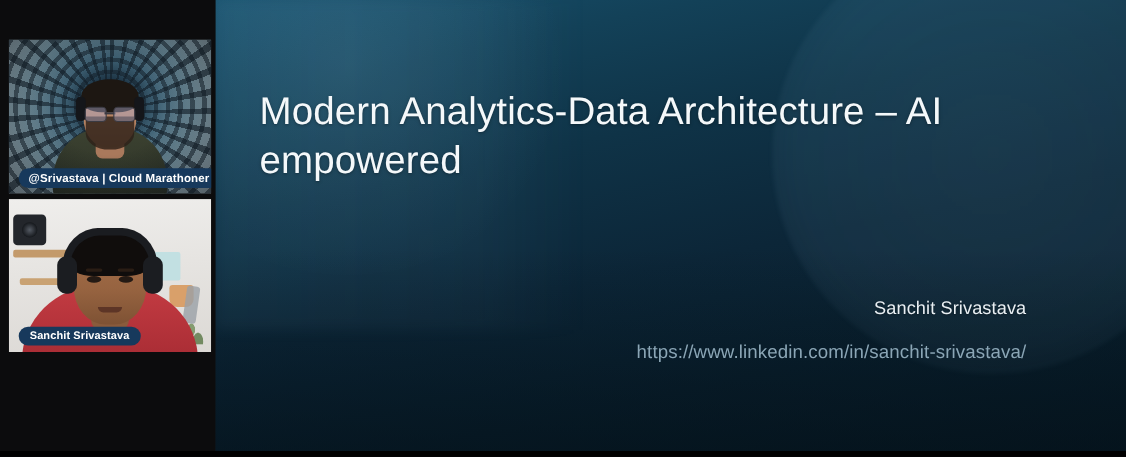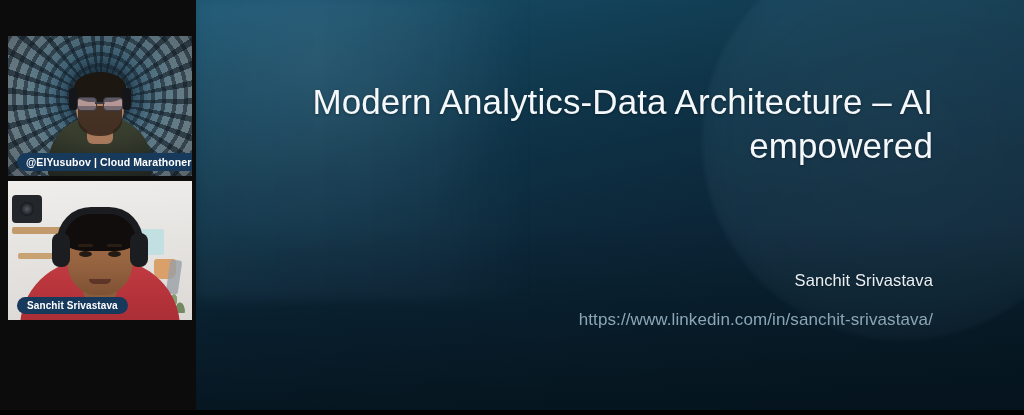--- a/index.html
+++ b/index.html
@@ -377,21 +377,21 @@
     left: 40px;
     right: 91px;
     top: 0;
     height: 100%;
   }
   #slide-title {
     position: absolute;
     left: 0;
     right: 0;
     top: 80px;
-    text-align: right;
+    text-align: left;
     color: #f4f8fa;
     font-size: 35px;
     line-height: 44px;
     font-weight: 400;
     letter-spacing: .1px;
     text-shadow: 0 1px 3px rgba(0,0,0,.35);
   }
   #slide-speaker {
     position: absolute;
     left: 0;
@@ -446,21 +446,21 @@
         <div class="p1-beard"></div>
         <div class="p1-hp l"></div>
         <div class="p1-hp r"></div>
         <div class="p1-glasses">
           <div class="p1-lens l"></div>
           <div class="p1-bridge"></div>
           <div class="p1-lens r"></div>
         </div>
         <div class="tile1-vignette"></div>
       </div>
-      <span class="name-pill" id="pill-elyusubov">@ElYusubov | Cloud Marathoner</span>
+      <span class="name-pill" id="pill-elyusubov">@Srivastava | Cloud Marathoner</span>
     </div>
 
     <div class="video-tile" id="tile-sanchit">
       <div class="tile-scene">
         <div class="bg-room"></div>
         <div class="room-camera"></div>
         <div class="room-shelf"></div>
         <div class="room-shelf2"></div>
         <div class="room-note"></div>
         <div class="room-pot"></div>

